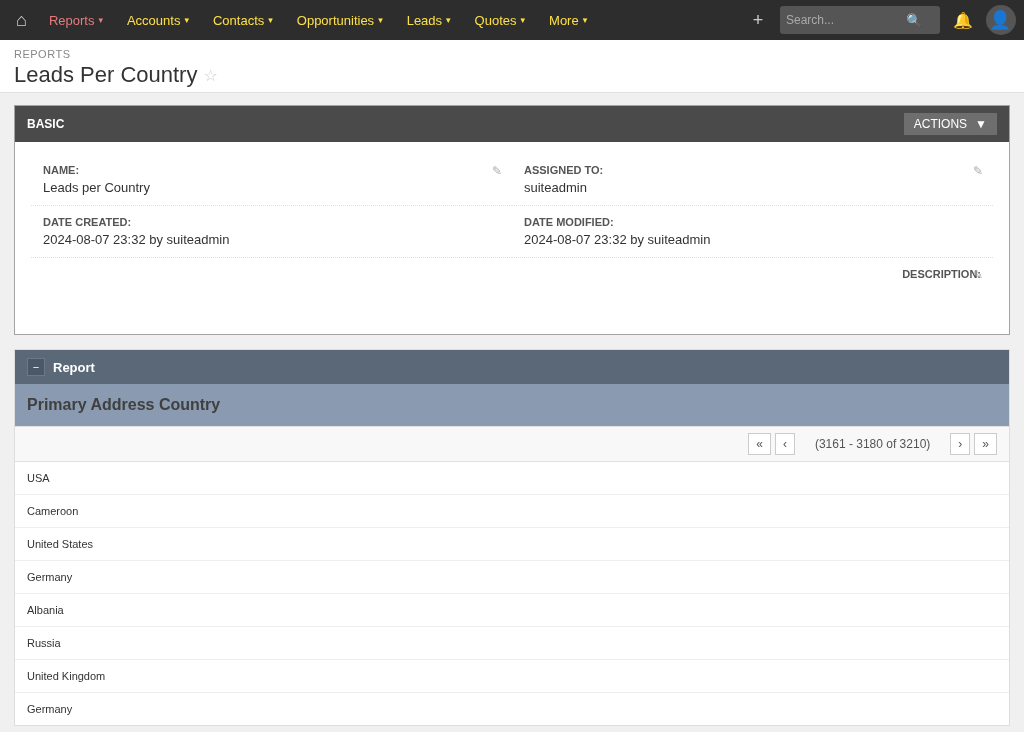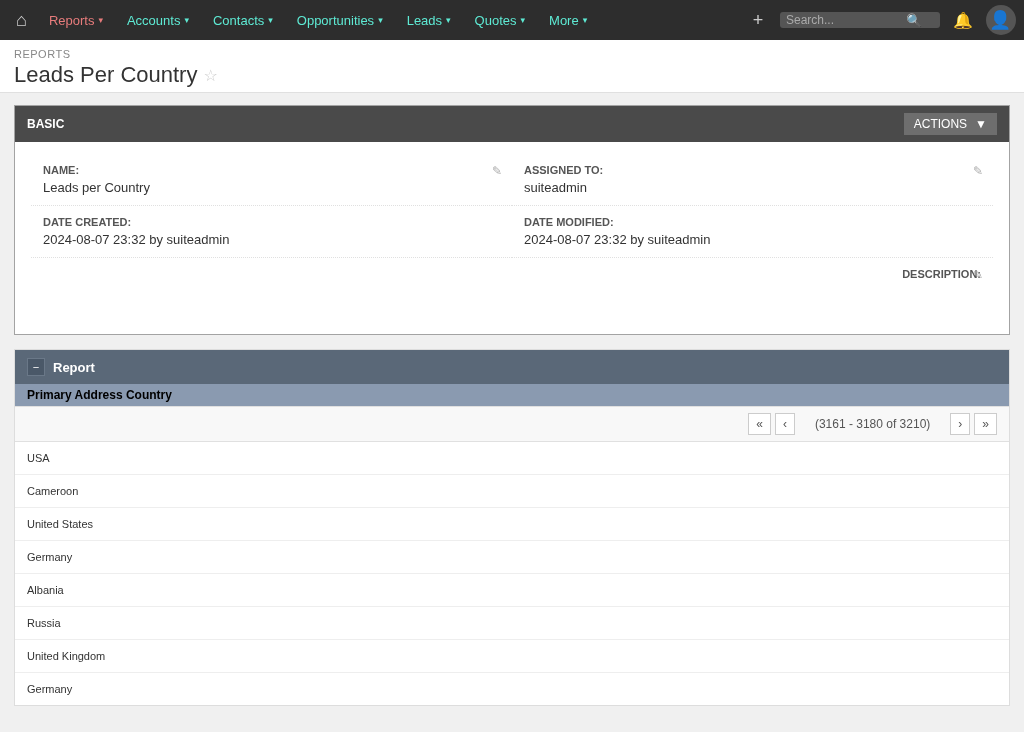--- a/index.html
+++ b/index.html
@@ -16,21 +16,21 @@
     }
     .topnav .home-btn {
       color: #ccc;
       font-size: 18px;
       padding: 0 8px;
       cursor: pointer;
       display: flex;
       align-items: center;
     }
     .topnav .nav-item {
-      color: #5eead4;
+      color: #fde047;
       padding: 0 10px;
       height: 40px;
       display: flex;
       align-items: center;
       cursor: pointer;
       font-size: 13px;
       gap: 4px;
       white-space: nowrap;
     }
     .topnav .nav-item.active { color: #e87c7c; }
@@ -50,21 +50,21 @@
       display: flex;
       align-items: center;
       justify-content: center;
     }
     .topnav .search-box {
       display: flex;
       align-items: center;
       background: #555;
       border-radius: 3px;
       padding: 0 6px;
-      height: 16px;
+      height: 28px;
       width: 160px;
     }
     .topnav .search-box input {
       background: transparent;
       border: none;
       outline: none;
       color: #ddd;
       font-size: 12px;
       width: 120px;
     }
@@ -216,24 +216,24 @@
       width: 18px;
       height: 18px;
       display: flex;
       align-items: center;
       justify-content: center;
       font-size: 11px;
       cursor: pointer;
     }
     .report-subheader {
       background: #8a9ab0;
-      padding: 4px 12px;
-      font-size: 12px;
+      padding: 12px 12px;
+      font-size: 16px;
       font-weight: bold;
-      color: #000000;
+      color: #404040;
     }
     .report-pagination {
       background: #f8f8f8;
       border-top: 1px solid #e0e0e0;
       border-bottom: 1px solid #e0e0e0;
       padding: 6px 12px;
       display: flex;
       align-items: center;
       justify-content: flex-end;
       gap: 4px;

